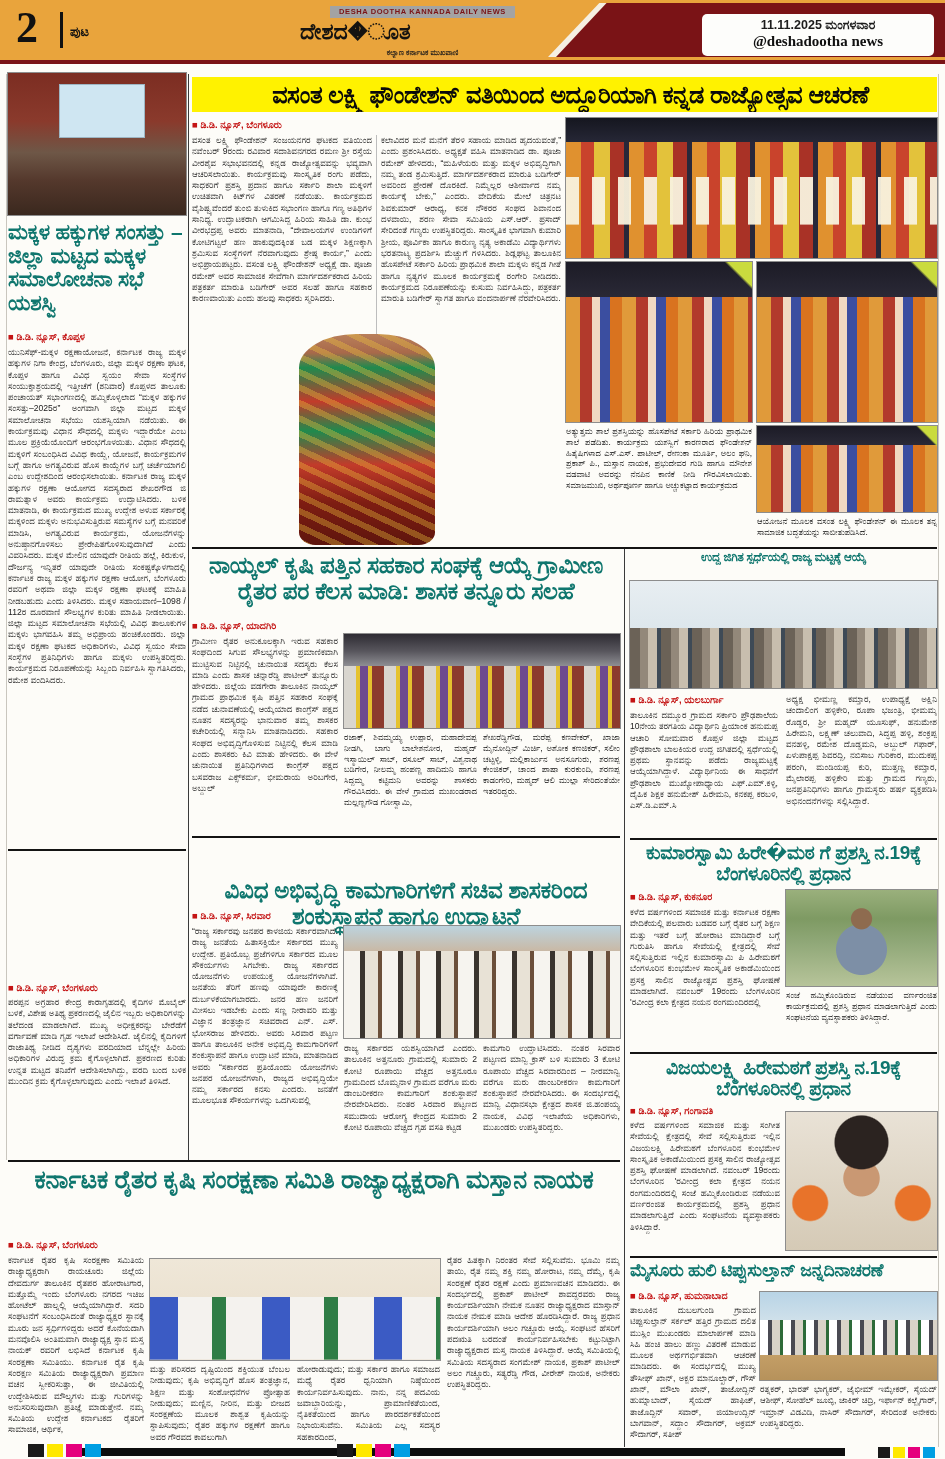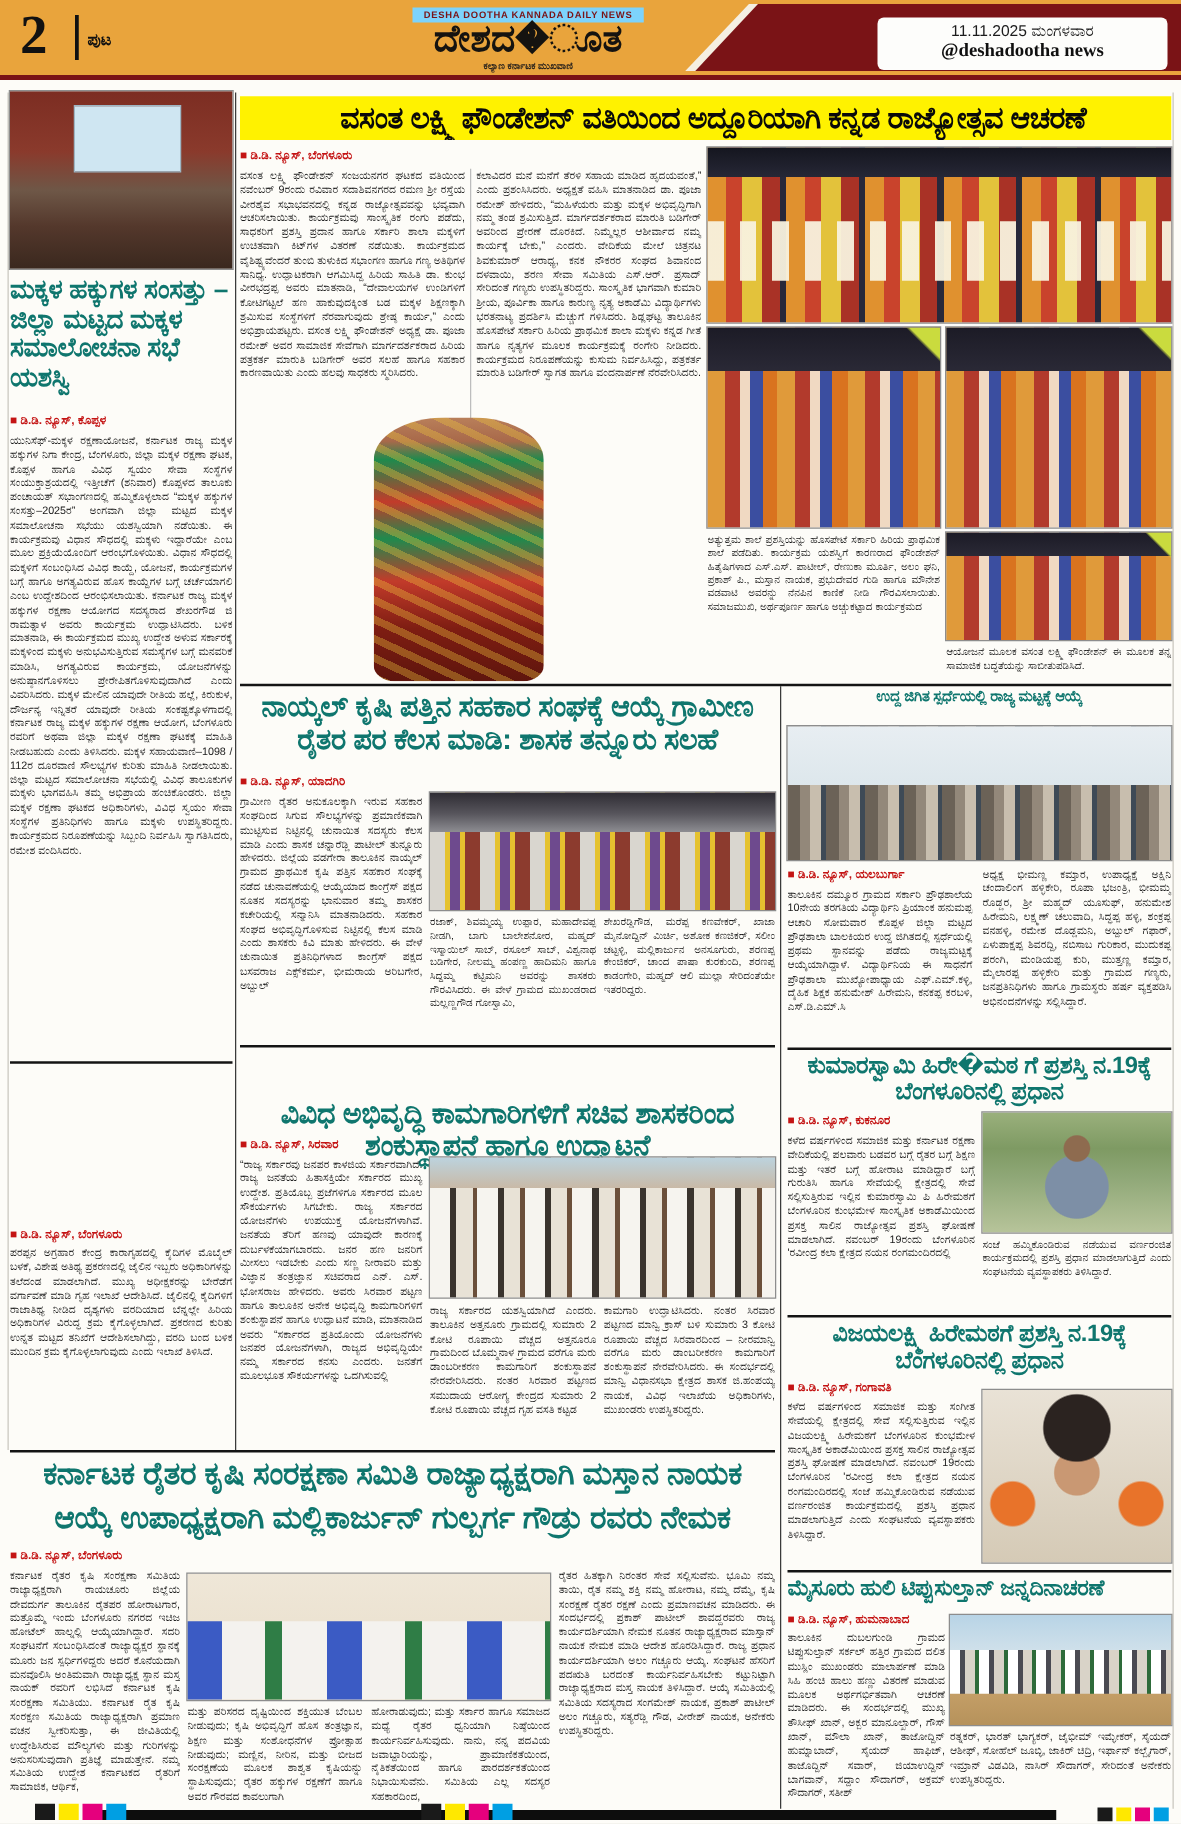--- a/index.html
+++ b/index.html
@@ -14,32 +14,32 @@
   .photo{outline:1px solid #8d8d8d;overflow:hidden;}
   .rh{background:#141414;height:2px;}
   .rv{background:#3a3a3a;width:1px;}
   .colsep{background:#bdbdbd;width:1px;}
 
   
   .mast{left:0;top:0;width:945px;height:60px;background:#e9a43c;}
   .mast .pgnum{left:16px;top:2px;font-family:"Liberation Serif",serif;font-weight:bold;font-size:44px;color:#111;}
   .mast .pgbar{left:60px;top:12px;width:3px;height:36px;background:#111;}
   .mast .pglbl{left:70px;top:24px;font-size:13px;font-weight:bold;color:#111;}
-  .mast .tagstrip{left:330px;top:6px;width:185px;height:12px;background:#7dd3fc;text-align:center;
+  .mast .tagstrip{left:330px;top:6px;width:185px;height:12px;background:#a3a3a3;text-align:center;
                   font-size:7.5px;font-weight:bold;color:#7a1316;letter-spacing:.6px;line-height:12px;overflow:hidden;}
-  .mast .title{left:300px;top:16px;width:245px;text-align:center;font-family:"Liberation Serif",serif;
-               font-weight:bold;font-size:30px;color:#151310;line-height:32px;overflow:hidden;white-space:nowrap;}
+  .mast .title{left:300px;top:16px;width:245px;font-family:"Liberation Serif",serif;
+               font-weight:bold;font-size:22px;color:#151310;line-height:32px;overflow:hidden;white-space:nowrap;}
   .mast .subtitle{left:300px;top:48px;width:245px;text-align:center;font-size:7.5px;font-weight:bold;color:#2c241c;overflow:hidden;}
   .mast .wedge{left:548px;top:3px;width:395px;height:54px;background:#f5efe2;
                clip-path:polygon(13% 0,100% 0,100% 100%,0 100%);}
   .mast .maroon{left:556px;top:3px;width:389px;height:54px;background:#7a1316;
                 clip-path:polygon(13% 0,100% 0,100% 100%,0 100%);}
   .mast .datebox{left:702px;top:14px;width:232px;height:42px;background:#fdfdfb;border-radius:5px;
                  text-align:center;overflow:hidden;}
-  .mast .dateline{display:block;font-size:12.5px;font-weight:normal;color:#1c1c1c;margin-top:4px;}
+  .mast .dateline{display:block;font-size:12.5px;font-weight:bold;color:#1c1c1c;margin-top:4px;}
   .mast .handle{display:block;font-family:"Liberation Serif",serif;font-size:15px;font-weight:bold;color:#101010;}
   .mastrule{left:0;top:60px;width:945px;height:4px;background:#7a1316;}
 
   .band{background:#fff200;display:flex;align-items:center;justify-content:center;
         font-weight:bold;font-size:24px;color:#0a0a0a;letter-spacing:-0.5px;overflow:hidden;padding-left:12px;}
 
   
   .ph-hall{background:
      linear-gradient(180deg,#7c2d22 0%,#8a3a2c 34%,#6e5747 56%,#54382c 76%,#3a281e 100%);}
   .ph-banner{background:#cfe6f2;outline:1px solid #9db6c4;}
@@ -185,21 +185,20 @@
 
   <div class="abs hl" style="left:630px;top:1261px;width:307px;height:25px;font-size:17.5px;">ಮೈಸೂರು ಹುಲಿ ಟಿಪ್ಪುಸುಲ್ತಾನ್ ಜನ್ನದಿನಾಚರಣೆ</div>
   <div class="abs by" style="left:630px;top:1289px;width:150px;">■ ಡಿ.ಡಿ. ನ್ಯೂಸ್, ಹುಮನಾಬಾದ</div>
   <div class="abs bd" style="left:630px;top:1305px;width:126px;height:138px;">ತಾಲೂಕಿನ ದುಬಲಗುಂಡಿ ಗ್ರಾಮದ ಟಿಪ್ಪುಸುಲ್ತಾನ್ ಸರ್ಕಲ್ ಹತ್ತಿರ ಗ್ರಾಮದ ದಲಿತ ಮುಸ್ಲಿಂ ಮುಖಂಡರು ಮಾಲಾರ್ಪಣೆ ಮಾಡಿ ಸಿಹಿ ಹಂಚಿ ಹಾಲು ಹಣ್ಣು ವಿತರಣೆ ಮಾಡುವ ಮೂಲಕ ಅರ್ಥಗರ್ಭಿತವಾಗಿ ಆಚರಣೆ ಮಾಡಿದರು. ಈ ಸಂದರ್ಭದಲ್ಲಿ ಮುಖ್ಯ ತೌಸೀಫ್ ಖಾನ್, ಅಕ್ಬರ ಮಾನೂಲ್ಖಾರ್, ಗೌಸ್ ಖಾನ್, ಮೌಲಾ ಖಾನ್, ತಾಜೋದ್ದಿನ್ ಹುಮ್ನಾಬಾದ್, ಸೈಯದ್ ಹಾಫಿಜ್, ತಾಜೊದ್ದಿನ್ ಸವಾರ್, ಜಿಯಾಉದ್ದಿನ್ ಬಾಗವಾನ್, ಸದ್ದಾಂ ಸೌದಾಗರ್, ಅಕ್ರಮ್ ಸೌದಾಗರ್, ಸತೀಶ್</div>
   <div class="abs photo ph-street" style="left:760px;top:1292px;width:177px;height:88px;"></div>
   <div class="abs bd" style="left:760px;top:1384px;width:177px;height:58px;">ರತ್ನಕರ್, ಭಾರತ್ ಭಾಗ್ಯಕರ್, ಜೈಭೀಮ್ ಇಮ್ಳೇಕರ್, ಸೈಯದ್ ಆಶೀಫ್, ಸೋಹೆಲ್ ಜೂಬ್ಳಿ, ಜಾಕಿರ್ ಚಿದ್ರಿ, ಇರ್ಫಾನ್ ಕಲ್ಬೈಗಾರ್, ಇಮ್ರಾನ್ ವಿಡವಿಡಿ, ನಾಸಿರ್ ಸೌದಾಗರ್, ಸೇರಿದಂತೆ ಅನೇಕರು ಉಪಸ್ಥಿತರಿದ್ದರು.</div>
 
   <div class="abs rh" style="left:8px;top:1160px;width:612px;"></div>
 
   <div class="abs hl ctr" style="left:8px;top:1165px;width:612px;height:34px;font-size:25px;">ಕರ್ನಾಟಕ ರೈತರ ಕೃಷಿ ಸಂರಕ್ಷಣಾ ಸಮಿತಿ ರಾಜ್ಯಾಧ್ಯಕ್ಷರಾಗಿ ಮಸ್ತಾನ ನಾಯಕ</div>
-  <div class="abs hl ctr" style="left:8px;top:1200px;width:612px;height:34px;font-size:25px;">ಆಯ್ಕೆ ಉಪಾಧ್ಯಕ್ಷರಾಗಿ ಮಲ್ಲಿಕಾರ್ಜುನ್ ಗುಲ್ಬರ್ಗ ಗೌಡ್ರು ರವರು ನೇಮಕ</div>
   <div class="abs by" style="left:8px;top:1238px;width:150px;">■ ಡಿ.ಡಿ. ನ್ಯೂಸ್, ಬೆಂಗಳೂರು</div>
   <div class="abs bd" style="left:8px;top:1255px;width:136px;height:188px;">ಕರ್ನಾಟಕ ರೈತರ ಕೃಷಿ ಸಂರಕ್ಷಣಾ ಸಮಿತಿಯ ರಾಜ್ಯಾಧ್ಯಕ್ಷರಾಗಿ ರಾಯಚೂರು ಜಿಲ್ಲೆಯ ದೇವದುರ್ಗ ತಾಲೂಕಿನ ರೈತಪರ ಹೋರಾಟಗಾರ, ಮತ್ತೊಮ್ಮೆ ಇಂದು ಬೆಂಗಳೂರು ನಗರದ ಇಚಿಜ ಹೋಟೆಲ್ ಹಾಲ್ನಲ್ಲಿ ಆಯ್ಕೆಯಾಗಿದ್ದಾರೆ. ಸದರಿ ಸಂಘಟನೆಗೆ ಸಂಬಂಧಿಸಿದಂತೆ ರಾಜ್ಯಾಧ್ಯಕ್ಷರ ಸ್ಥಾನಕ್ಕೆ ಮೂರು ಜನ ಸ್ಪರ್ಧಿಗಳಿದ್ದರು ಅದರೆ ಕೊನೆಯದಾಗಿ ಮನವೊಲಿಸಿ ಅಂತಿಮವಾಗಿ ರಾಜ್ಯಾಧ್ಯಕ್ಷ ಸ್ಥಾನ ಮಸ್ತ ನಾಯಕ್ ರವರಿಗೆ ಲಭಿಸಿದೆ ಕರ್ನಾಟಕ ಕೃಷಿ ಸಂರಕ್ಷಣಾ ಸಮಿತಿಯು. ಕರ್ನಾಟಕ ರೈತ ಕೃಷಿ ಸಂರಕ್ಷಣ ಸಮಿತಿಯ ರಾಜ್ಯಾಧ್ಯಕ್ಷರಾಗಿ ಪ್ರಮಾಣ ವಚನ ಸ್ವೀಕರಿಸುತ್ತಾ, ಈ ಜೀವಿತಿಯಲ್ಲಿ ಉದ್ಧೇಶಿಸಿರುವ ಮೌಲ್ಯಗಳು ಮತ್ತು ಗುರಿಗಳನ್ನು ಅನುಸರಿಸುವುದಾಗಿ ಪ್ರತಿಜ್ಞೆ ಮಾಡುತ್ತೇನೆ. ನಮ್ಮ ಸಮಿತಿಯ ಉದ್ದೇಶ ಕರ್ನಾಟಕದ ರೈತರಿಗೆ ಸಾಮಾಜಿಕ, ಆರ್ಥಿಕ,</div>
   <div class="abs photo ph-handover" style="left:150px;top:1259px;width:290px;height:101px;"></div>
   <div class="abs bd" style="left:150px;top:1364px;width:140px;height:80px;">ಮತ್ತು ಪರಿಸರದ ದೃಷ್ಟಿಯಿಂದ ಶಕ್ತಿಯುತ ಬೆಂಬಲ ನೀಡುವುದು; ಕೃಷಿ ಅಭಿವೃದ್ಧಿಗೆ ಹೊಸ ತಂತ್ರಜ್ಞಾನ, ಶಿಕ್ಷಣ ಮತ್ತು ಸಂಶೋಧನೆಗಳ ಪ್ರೋತ್ಸಾಹ ನೀಡುವುದು; ಮಣ್ಣಿನ, ನೀರಿನ, ಮತ್ತು ಬೀಜದ ಸಂರಕ್ಷಣೆಯ ಮೂಲಕ ಶಾಶ್ವತ ಕೃಷಿಯನ್ನು ಸ್ಥಾಪಿಸುವುದು; ರೈತರ ಹಕ್ಕುಗಳ ರಕ್ಷಣೆಗೆ ಹಾಗೂ ಅವರ ಗೌರವದ ಕಾವಲುಗಾಗಿ</div>
   <div class="abs bd" style="left:297px;top:1364px;width:143px;height:80px;">ಹೋರಾಡುವುದು; ಮತ್ತು ಸರ್ಕಾರ ಹಾಗೂ ಸಮಾಜದ ಮಧ್ಯೆ ರೈತರ ಧ್ವನಿಯಾಗಿ ನಿಷ್ಠೆಯಿಂದ ಕಾರ್ಯನಿರ್ವಹಿಸುವುದು. ನಾನು, ನನ್ನ ಪದವಿಯ ಜವಾಬ್ದಾರಿಯನ್ನು, ಪ್ರಾಮಾಣಿಕತೆಯಿಂದ, ನೈತಿಕತೆಯಿಂದ ಹಾಗೂ ಪಾರದರ್ಶಕತೆಯಿಂದ ನಿಭಾಯಿಸುವೆನು. ಸಮಿತಿಯ ಎಲ್ಲ ಸದಸ್ಯರ ಸಹಕಾರದಿಂದ,</div>
   <div class="abs bd" style="left:447px;top:1255px;width:173px;height:190px;">ರೈತರ ಹಿತಕ್ಕಾಗಿ ನಿರಂತರ ಸೇವೆ ಸಲ್ಲಿಸುವೆನು. ಭೂಮಿ ನಮ್ಮ ತಾಯಿ, ರೈತ ನಮ್ಮ ಶಕ್ತಿ ನಮ್ಮ ಹೋರಾಟ, ನಮ್ಮ ದೆಮ್ಮೆ, ಕೃಷಿ ಸಂರಕ್ಷಣೆ ರೈತರ ರಕ್ಷಣೆ ಎಂದು ಪ್ರಮಾಣವಚನ ಮಾಡಿದರು. ಈ ಸಂದರ್ಭದಲ್ಲಿ ಪ್ರಕಾಶ್ ಪಾಟೀಲ್ ಶಾವದ್ದರವರು ರಾಜ್ಯ ಕಾರ್ಯದರ್ಶಿಯಾಗಿ ನೇಮಕ ನೂತನ ರಾಜ್ಯಾಧ್ಯಕ್ಷರಾದ ಮಾಸ್ತಾನ್ ನಾಯಕ ನೇಮಕ ಮಾಡಿ ಆದೇಶ ಹೊರಡಿಸಿದ್ದಾರೆ. ರಾಜ್ಯ ಪ್ರಧಾನ ಕಾರ್ಯದರ್ಶಿಯಾಗಿ ಅಲಂ ಗಚ್ಚೂರು ಆಯ್ಕೆ. ಸಂಘಟನೆ ಹೆಸರಿಗೆ ಪದಋತಿ ಬರದಂತೆ ಕಾರ್ಯನಿರ್ವಹಿಸಬೇಕು ಕಟ್ಟುನಿಟ್ಟಾಗಿ ರಾಜ್ಯಾಧ್ಯಕ್ಷರಾದ ಮಸ್ತ ನಾಯಕ ತಿಳಿಸಿದ್ದಾರೆ. ಆಯ್ಕೆ ಸಮಿತಿಯಲ್ಲಿ ಸಮಿತಿಯ ಸದಸ್ಯರಾದ ಸಂಗಮೇಶ್ ನಾಯಕ, ಪ್ರಕಾಶ್ ಪಾಟೀಲ್ ಅಲಂ ಗಚ್ಚೂರು, ಸತ್ಯರೆಡ್ಡಿ ಗೌಡ, ವೀರೇಶ್ ನಾಯಕ, ಅನೇಕರು ಉಪಸ್ಥಿತರಿದ್ದರು.</div>
 
   <div class="abs barbtm" style="left:75px;top:1448px;width:770px;height:8px;"></div>
   <div class="abs" style="left:28px;top:1443px;">
     <span class="mk mk0"></span><span class="mk mk1"></span><span class="mk mk2"></span><span class="mk mk3"></span>

